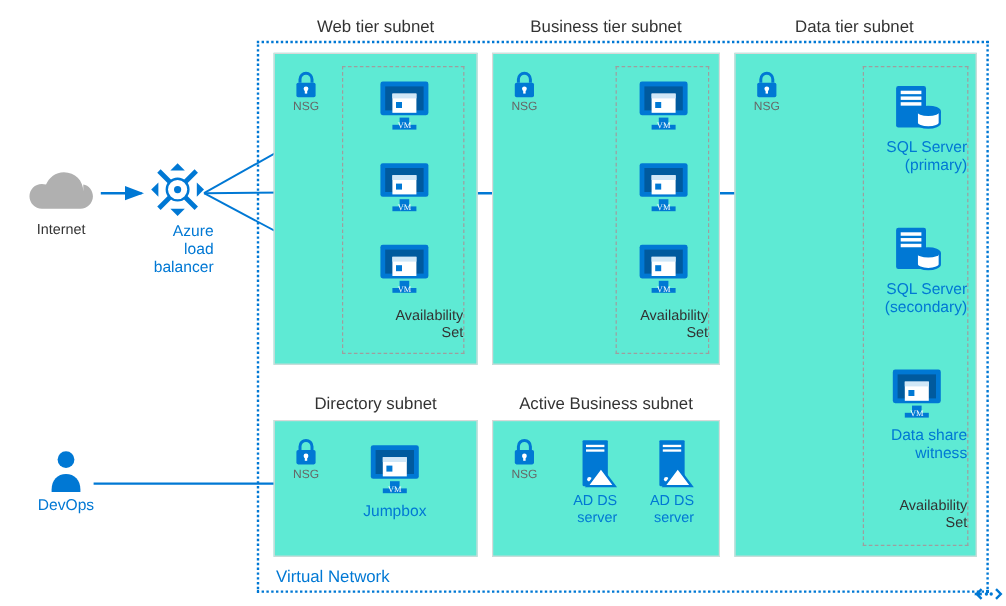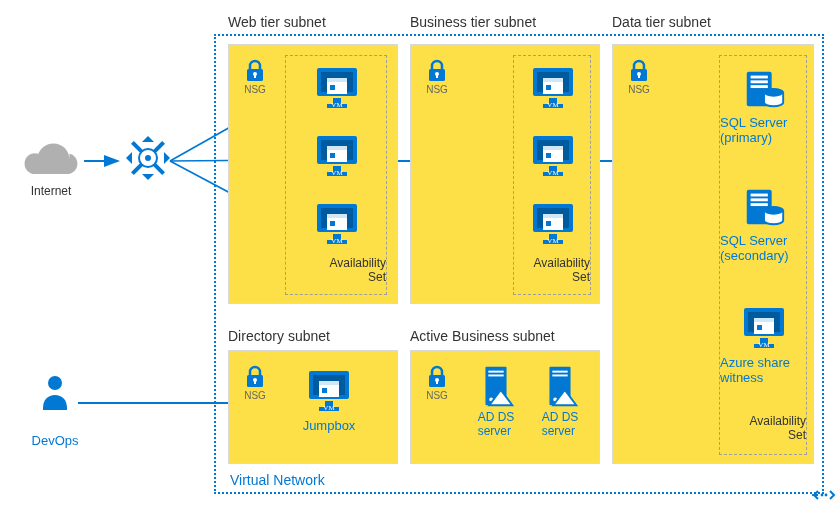--- a/index.html
+++ b/index.html
@@ -7,36 +7,36 @@
     font-family: "Segoe UI", Arial, sans-serif;
     font-size: 13px;
     color: #333;
     background: #fff;
     width: 838px;
     height: 505px;
     position: relative;
     overflow: hidden;
   }
   .label { text-align: right; font-size: 12px; color: #333; line-height: 1.2; }
-  .blue-label { color: #0078d4; font-size: 13px; text-align: left; line-height: 1.15; }
-  .subnet-title { font-size: 14px; color: #333; text-align: left; }
+  .blue-label { color: #0078d4; font-size: 13px; text-align: right; line-height: 1.15; }
+  .subnet-title { font-size: 14px; color: #333; text-align: center; }
   .vnet-label { color: #0078d4; font-size: 14px; text-align: center; }
 
   
   .abs { position: absolute; }
 
   
   .vnet-box {
     border: 2px dotted #0078d4;
     background: transparent;
   }
 
   
   .subnet-box {
-    background: #fde047;
+    background: #5eead4;
     border: 1px solid #d9d9d9;
   }
 
   
   .avail-box {
     border: 1.5px dashed #9e9e9e;
     background: transparent;
   }
 
   
@@ -140,27 +140,29 @@
   <svg width="70" height="46" viewBox="0 0 52 40">
       <use href="#icon-cloud"></use>
     </svg>
   <div class="label" style="margin-top:6px">Internet</div>
 </div>
 
 <div class="abs icon-wrap" style="left:32px; top:374px; width:46px">
   <svg width="32" height="40" viewBox="0 0 32 40">
       <use href="#icon-person"></use>
     </svg>
-  <div class="blue-label" style="margin-top:20px">DevOps</div>
+  <div class="blue-label" style="margin-top:0">DevOps</div>
 </div>
 
 <div class="abs icon-wrap" style="left:118px; top:134px; width:60px">
   <svg width="48" height="48" viewBox="0 0 48 48">
       <use href="#icon-lb"></use>
     </svg>
+  <div class="blue-label" style="margin-top:4px; white-space:pre-line">Azure load
+balancer</div>
 </div>
 
 <div class="abs vnet-box" style="left:214px; top:34px; width:610px; height:460px"></div>
 <div class="abs vnet-label" style="left:230px; top:472px">Virtual Network</div>
 
 <div class="abs subnet-title" style="left:228px; top:14px; width:170px">Web tier subnet</div>
 <div class="abs subnet-box" style="left:228px; top:44px; width:170px; height:260px">
   <div class="abs nsg" style="left:8px; top:14px">
     <svg width="24" height="24" viewBox="0 0 24 24">
         <use href="#icon-lock"></use>
@@ -256,21 +258,21 @@
         </svg>
     </div>
     <div class="abs blue-label" style="left:0; right:0; top:178px; white-space:pre-line">SQL Server
 (secondary)</div>
 
     <div class="abs icon-wrap" style="left:20px; top:248px; width:48px">
       <svg width="48" height="48" viewBox="0 0 48 48">
           <use href="#icon-vm"></use>
         </svg>
     </div>
-    <div class="abs blue-label" style="left:0; right:0; top:300px; white-space:pre-line">Azure share
+    <div class="abs blue-label" style="left:0; right:0; top:300px; white-space:pre-line">Data share
 witness</div>
 
     <div class="abs label" style="left:0; right:0; top:358px; white-space:pre-line">Availability
 Set</div>
   </div>
 </div>
 
 <div class="abs subnet-title" style="left:228px; top:328px; width:170px">Directory subnet</div>
 <div class="abs subnet-box" style="left:228px; top:350px; width:170px; height:114px">
   <div class="abs nsg" style="left:8px; top:14px">

